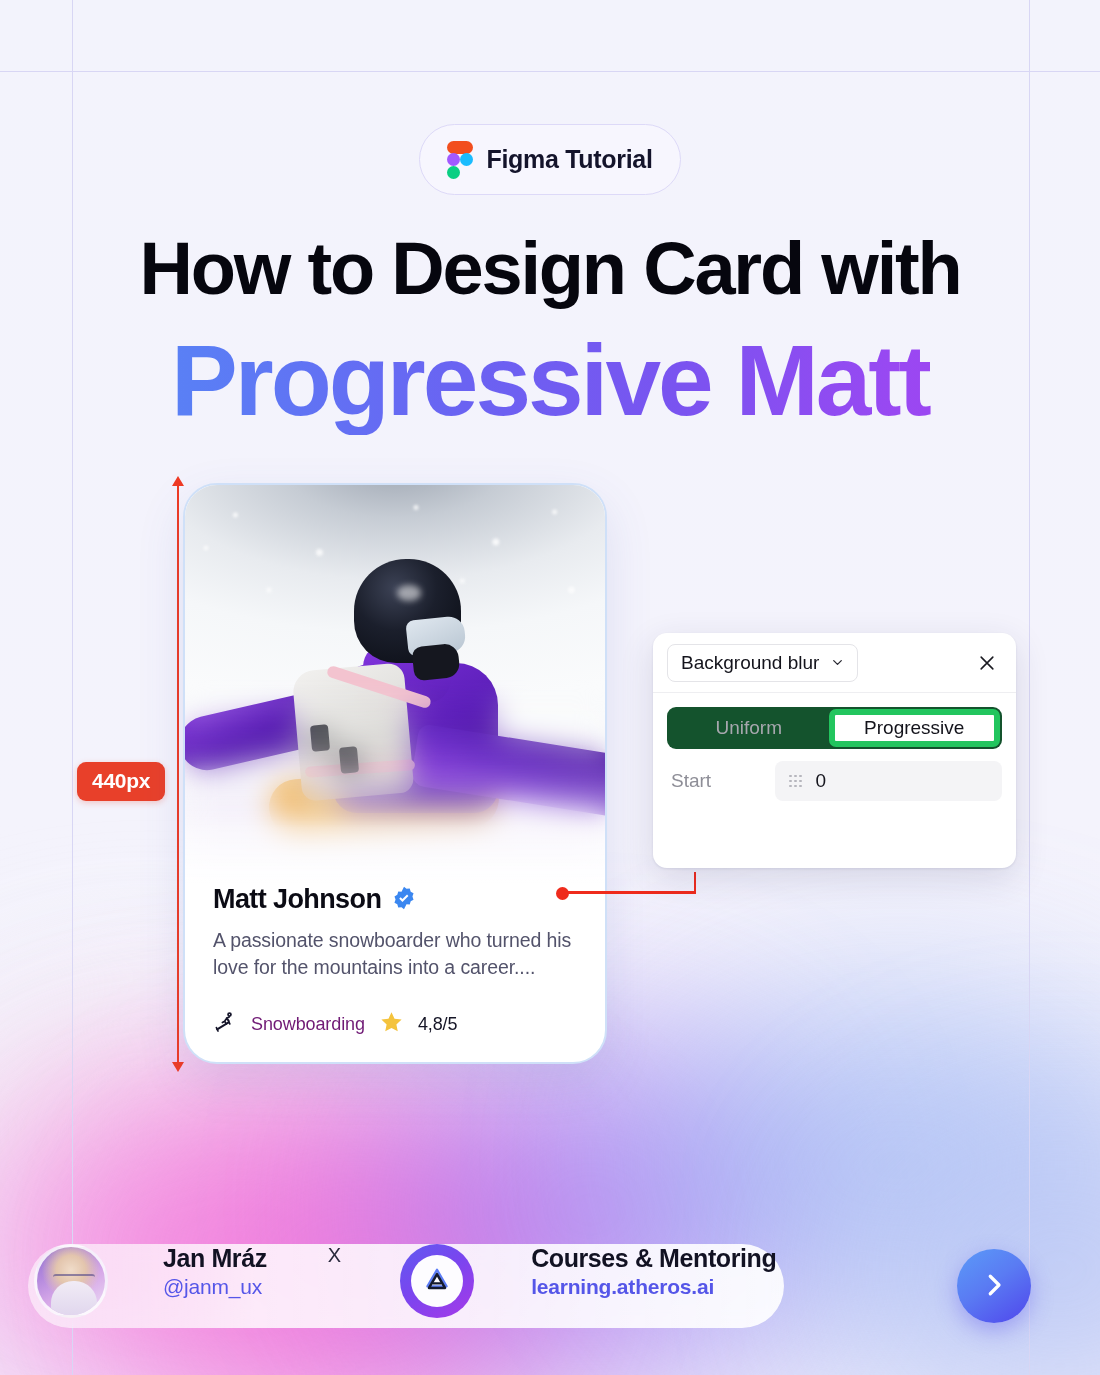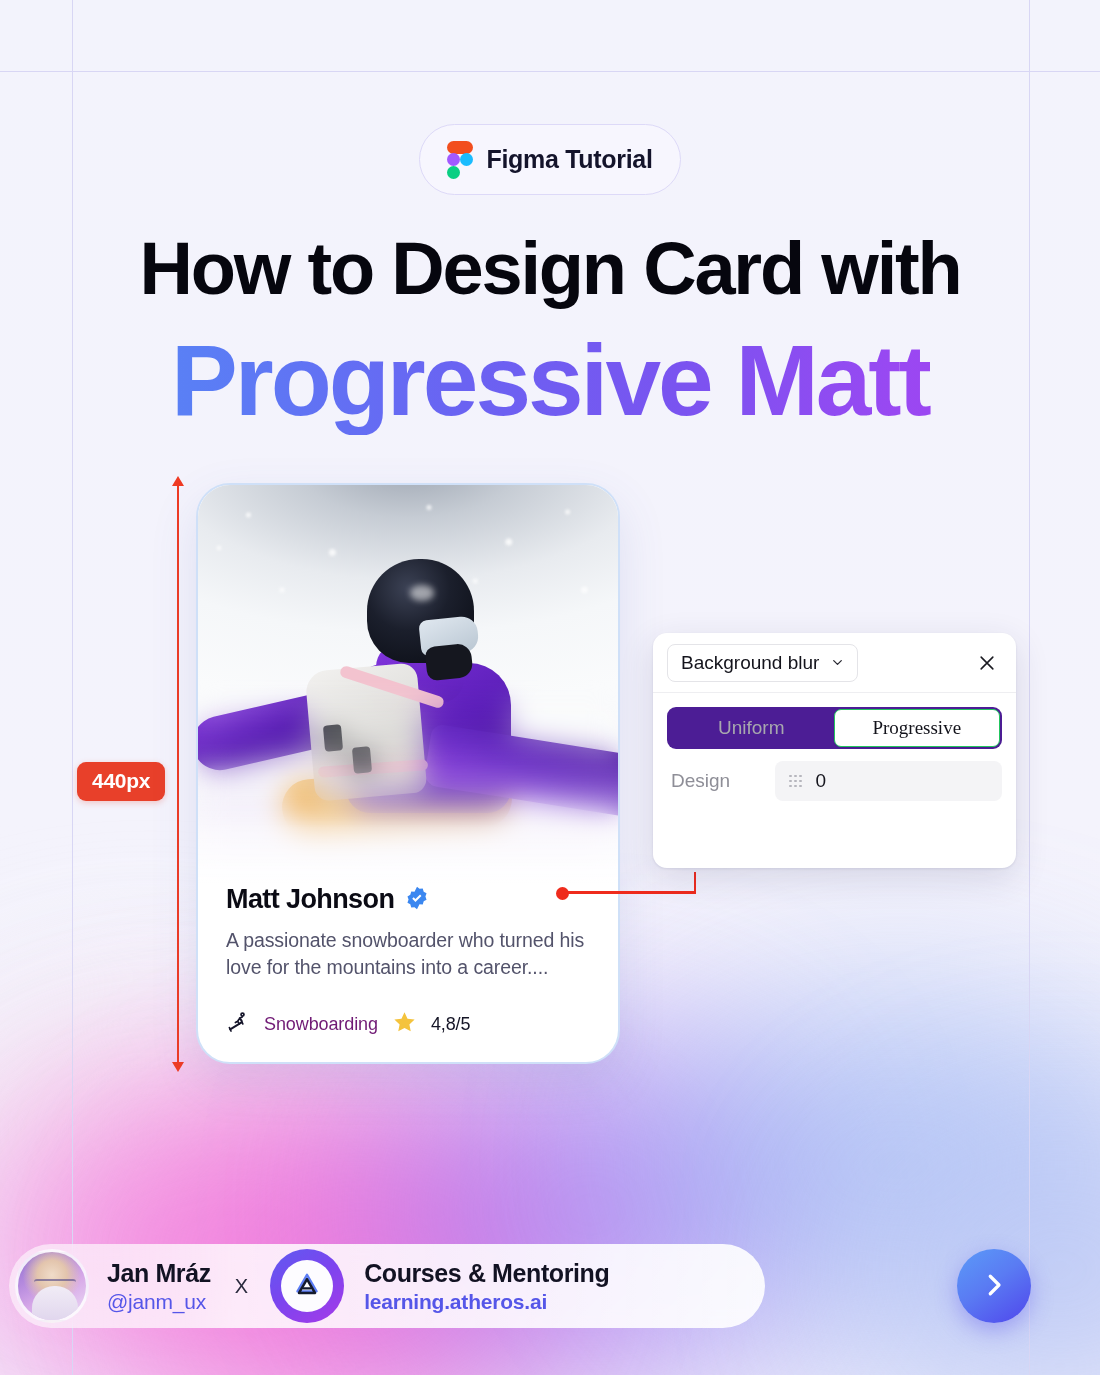--- a/index.html
+++ b/index.html
@@ -85,21 +85,21 @@
   #measure-badge {
     position: absolute; left: 77px; top: 762px;
     background: #e8402a; color: #fff;
     font-size: 21px; font-weight: 700; letter-spacing: -0.3px;
     padding: 7px 15px 8px; border-radius: 9px;
     box-shadow: 0 2px 6px rgba(232,64,42,.25);
   }
 
   
   #profile-card {
-    position: absolute; left: 196px; top: 483px;
+    position: absolute; left: 183px; top: 483px;
     width: 424px; height: 581px;
     border-radius: 34px;
     background: #ffffff;
     border: 2px solid #cfe0f8;
     box-shadow: 0 18px 48px rgba(80,90,170,.13);
     overflow: hidden;
   }
   #card-photo {
     position: absolute; left: 0; top: 0; width: 100%; height: 400px;
     overflow: hidden;
@@ -250,45 +250,45 @@
     height: 38px; padding: 16px 13px;
     border: 1px solid #e4e4e8; border-radius: 8px; background: #fff;
     font-size: 19px; color: #14141c; cursor: pointer;
   }
   #panel-close {
     width: 26px; height: 26px; cursor: pointer;
     display: flex; align-items: center; justify-content: center;
   }
   #panel-body { padding: 14px 14px 0; }
   #segmented {
-    display: flex; height: 42px; background: #4c1d95; border-radius: 9px; padding: 2px;
+    display: flex; height: 42px; background: #14532d; border-radius: 9px; padding: 2px;
   }
   .seg { flex: 1; display: flex; align-items: center; justify-content: center;
     font-size: 19px; border-radius: 7px; cursor: pointer; }
   #seg-uniform { color: #a7a7ae; }
-  #seg-progressive { color: #13131b; background: #fff; border: 1px solid #22c55e;
-    box-shadow: 0 1px 2px rgba(0,0,0,.06); font-family: Liberation Serif, serif; }
+  #seg-progressive { color: #13131b; background: #fff; border: 6px solid #22c55e;
+    box-shadow: 0 1px 2px rgba(0,0,0,.06); }
   .field-row { display: flex; align-items: center; margin-top: 12px; }
   .field-label { width: 108px; font-size: 19px; color: #8e8e97; padding-left: 4px; }
   .field-input {
     flex: 1; height: 40px; background: #f4f4f6; border-radius: 8px;
     display: flex; align-items: center; gap: 14px; padding: 0 14px;
     font-size: 19px; color: #15151d; cursor: text; border: none;
   }
   .dotgrid { display: grid; grid-template-columns: repeat(3, 2.5px); gap: 2.5px; }
   .dotgrid i { width: 2.5px; height: 2.5px; background: #b6b6bd; border-radius: 50%; display:block; }
 
   
   #footer-pill {
-    position: absolute; left: 9px; top: 1244px;
+    position: absolute; left: 28px; top: 1244px;
     width: 756px; height: 84px;
     border-radius: 42px;
     background: linear-gradient(90deg, rgba(255,255,255,.55) 0%, rgba(255,255,255,.82) 30%, rgba(255,255,255,.9) 100%);
-    display: flex; align-items: center;
-    backdrop-filter: blur(8px); -webkit-backdrop-filter: blur(8px);
+    display: flex; 
+    backdrop-filter: blur(8px); gap: 37px; -webkit-backdrop-filter: blur(8px);
   }
   #author-avatar {
     width: 74px; height: 74px; border-radius: 50%; margin-left: 6px; flex: none;
     border: 3px solid rgba(255,255,255,.85);
     background:
       radial-gradient(circle at 50% 34%, #f0dcc9 0%, #e3c5ad 26%, rgba(227,197,173,0) 52%),
       linear-gradient(150deg,#8f6fd0 0%, #b58ade 32%, #d7a9e8 58%, #ede0f6 100%);
     position: relative; overflow: hidden;
   }
   #avatar-body {
@@ -433,21 +433,21 @@
         <path d="M5 5l14 14M19 5L5 19"></path>
       </svg>
     </div>
   </div>
   <div id="panel-body">
     <div id="segmented">
       <div class="seg" id="seg-uniform">Uniform</div>
       <div class="seg" id="seg-progressive">Progressive</div>
     </div>
     <div class="field-row">
-      <span class="field-label">Design</span>
+      <span class="field-label">Start</span>
       <div class="field-input">
         <span class="dotgrid">
           <i></i>
             <i></i>
             <i></i>
             <i></i>
             <i></i>
             <i></i>
             <i></i>
             <i></i>

